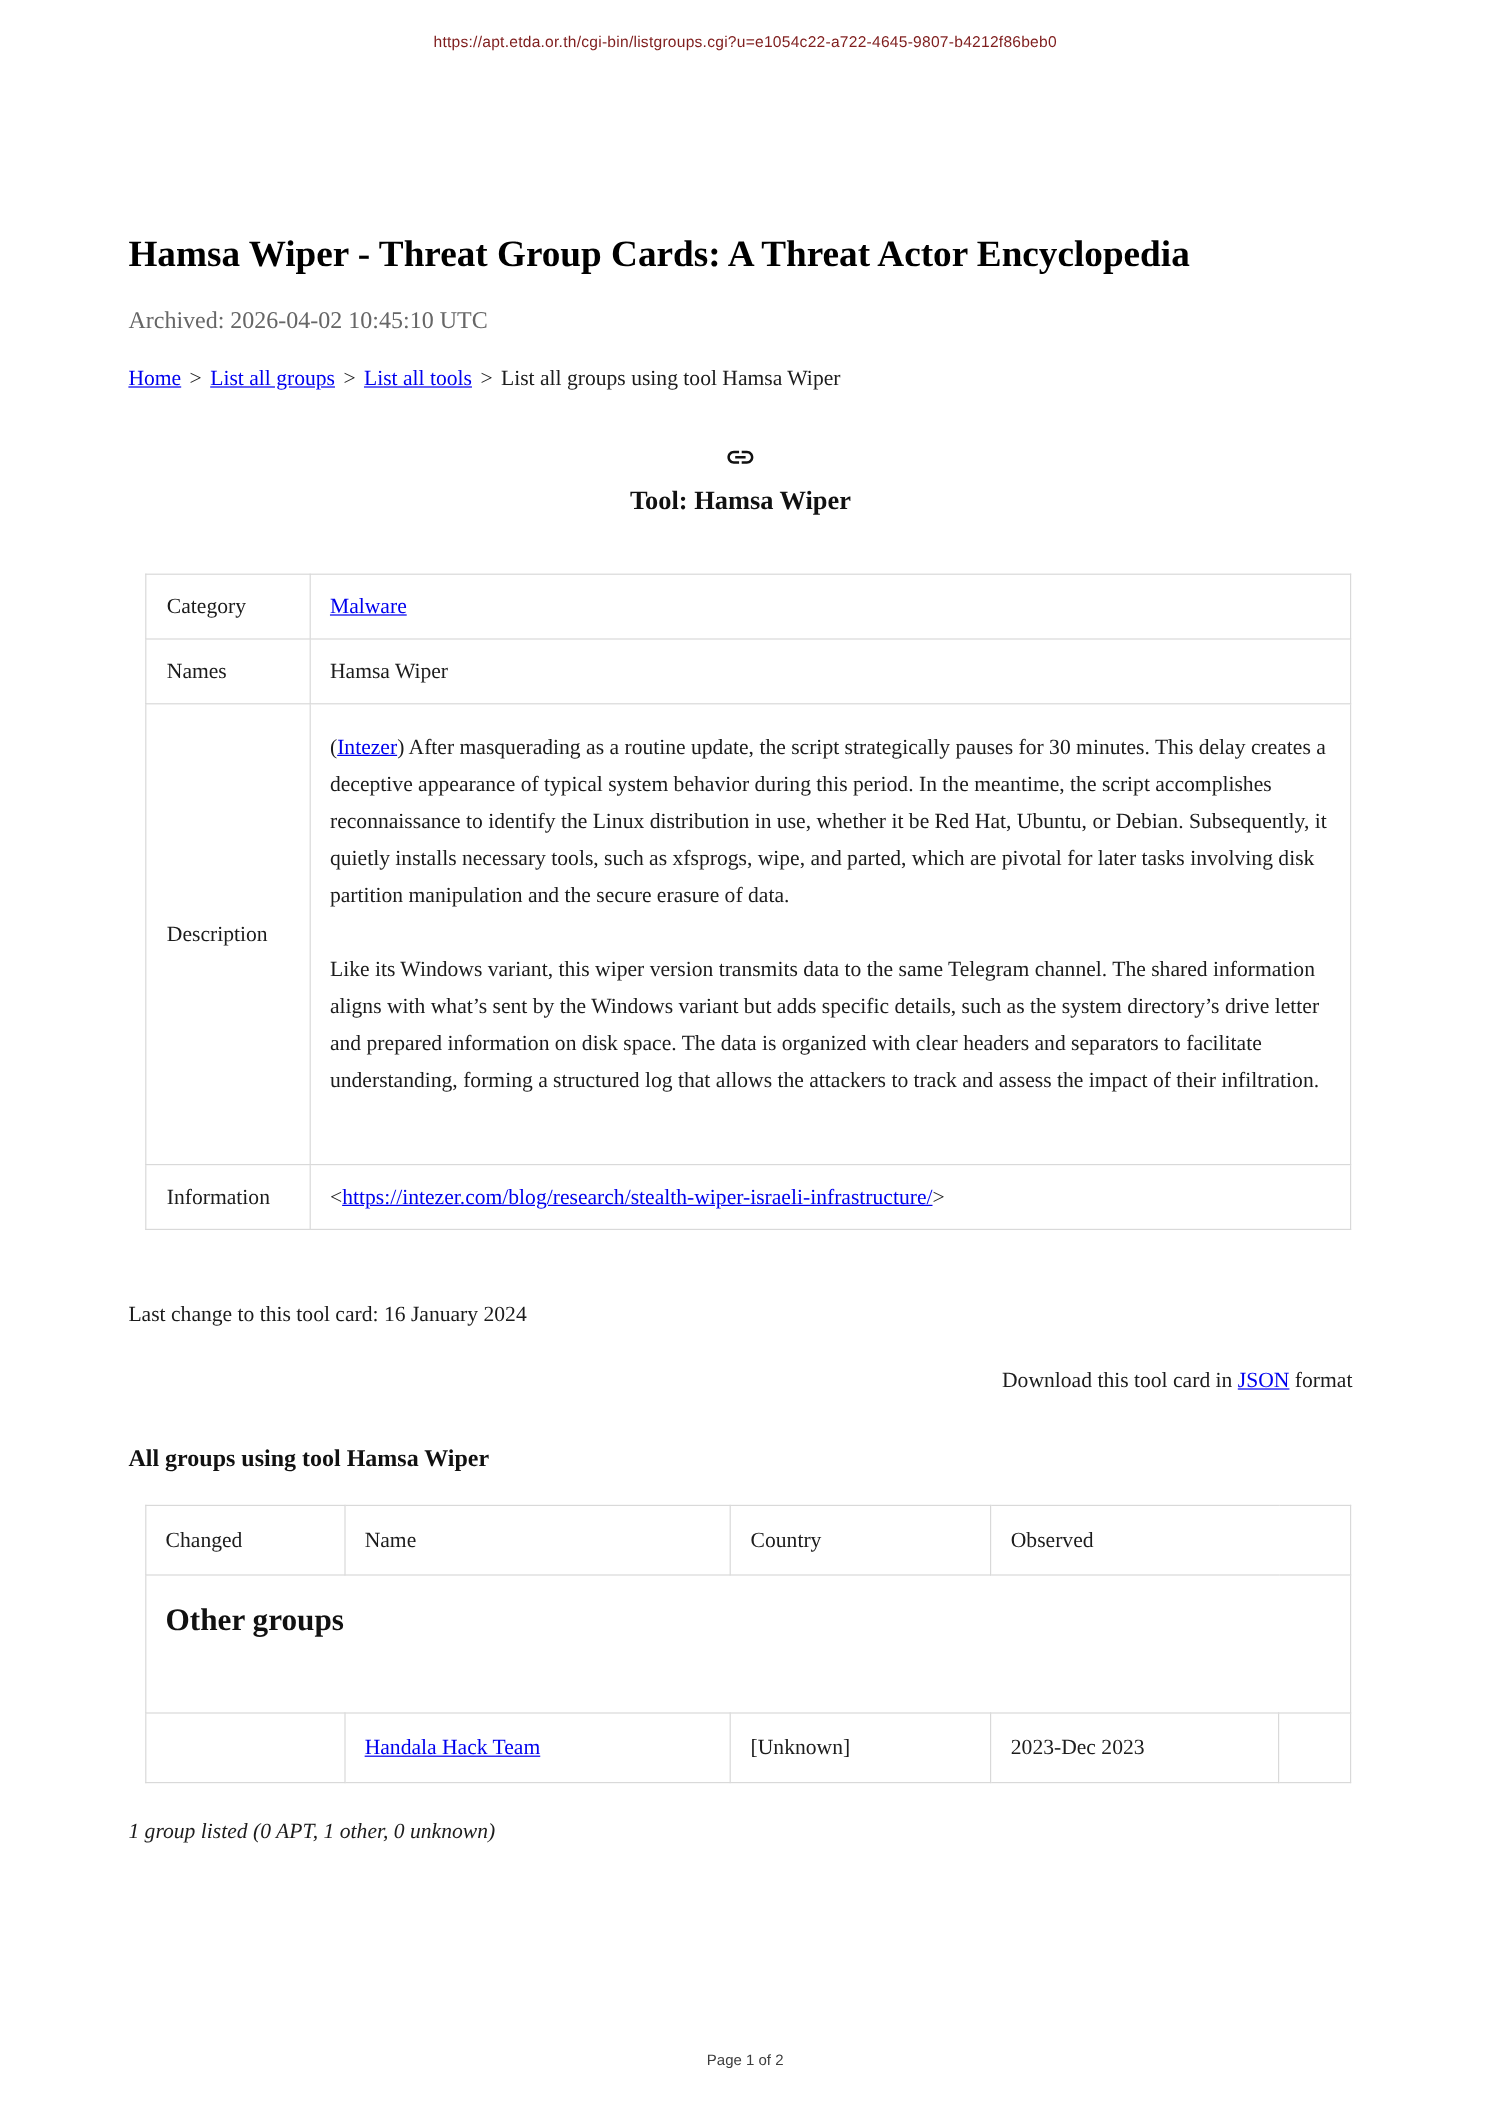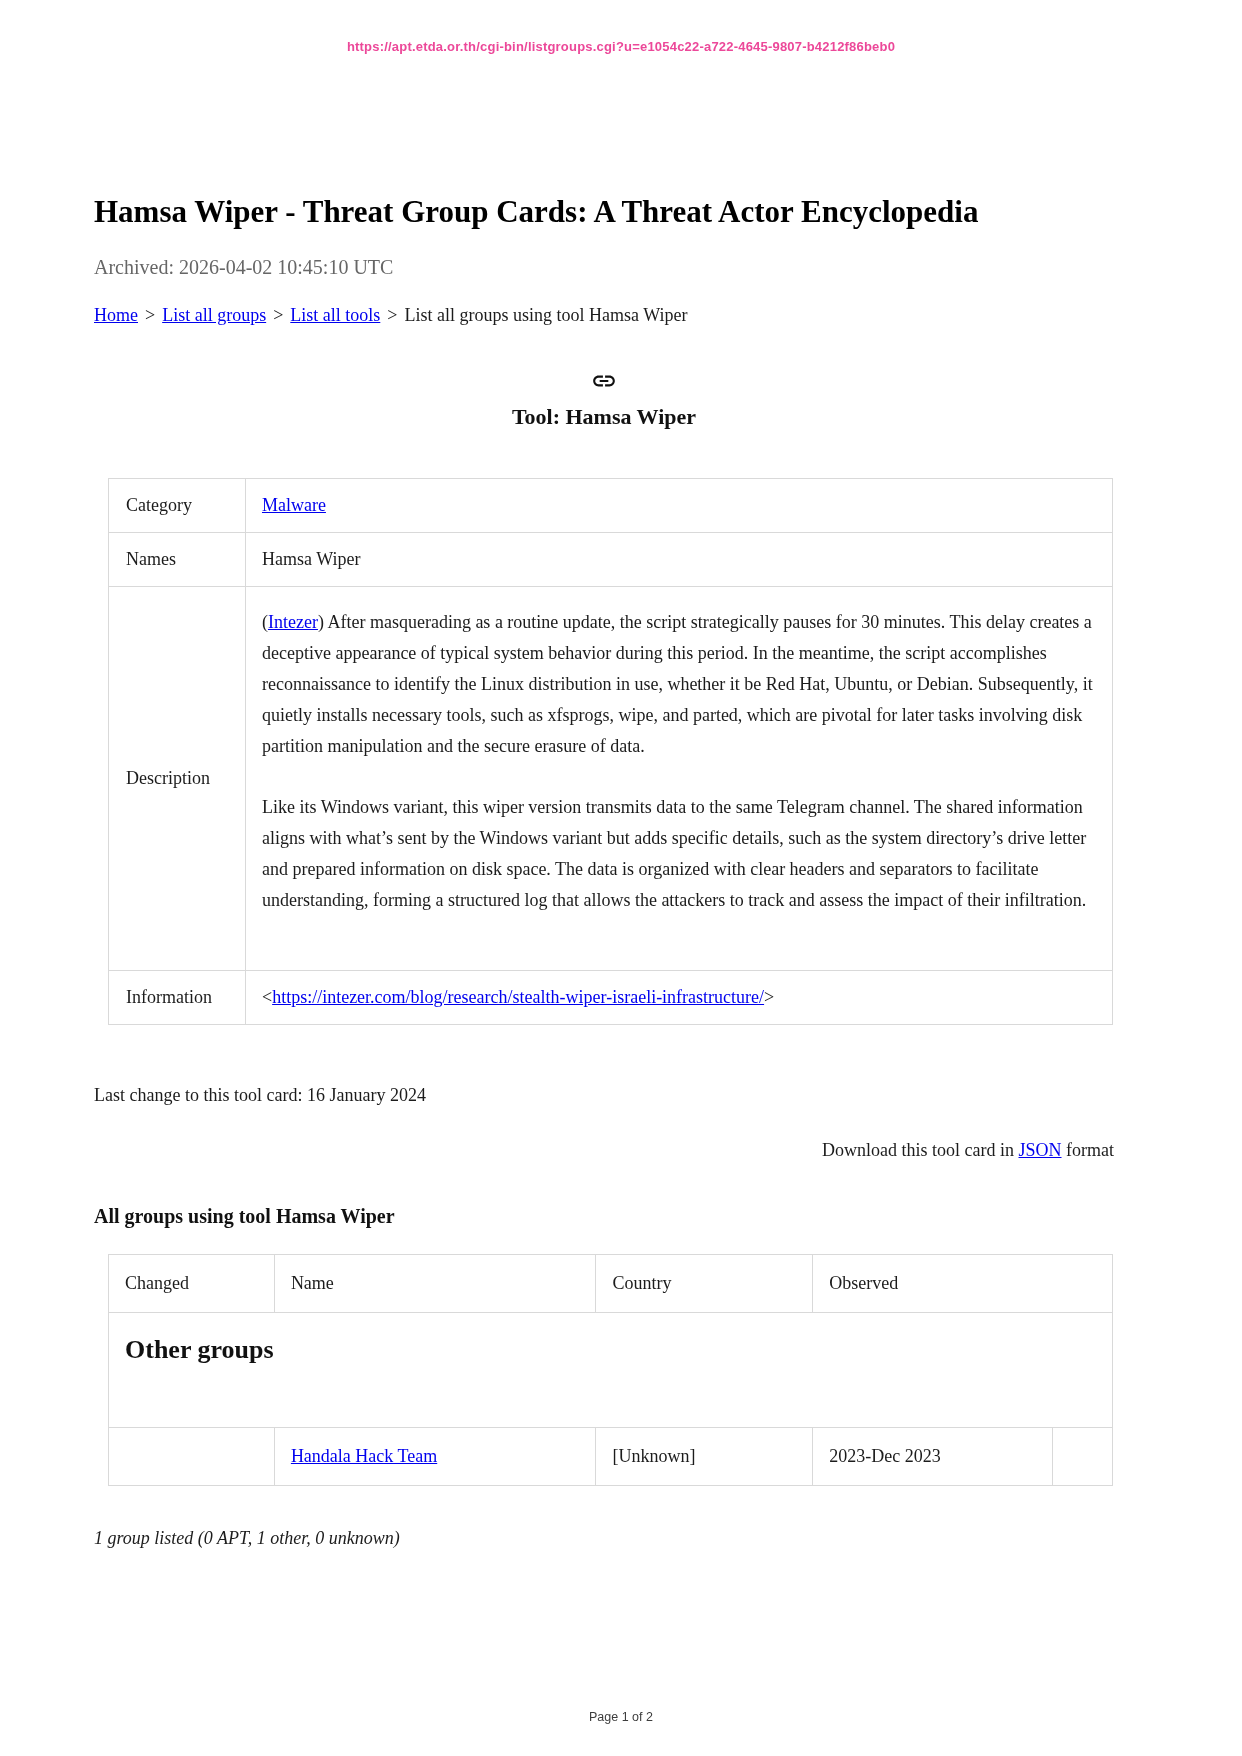--- a/index.html
+++ b/index.html
@@ -9,32 +9,31 @@
     width: 1242px;
     height: 1756px;
     margin: 0 auto;
     background: #ffffff;
     font-family: "Liberation Serif", serif;
     color: #1c1c1c;
     overflow: hidden;
   }
   .url-header {
     position: absolute;
-    top: 39px; left: 0; right: 0;
+    top: 27px; left: 0; right: 0;
     text-align: center;
     font-family: "Liberation Sans", sans-serif;
     font-size: 13px;
-    color: #ec4899;
+    color: #7f1d1d;
     letter-spacing: 0.2px;
-    font-weight: bold;
   }
   .content {
     position: absolute;
     top: 193px;
-    left: 94px;
+    left: 107px;
     width: 1020px;
   }
   h1.title {
     margin: 0;
     font-size: 31px;
     line-height: 1.2;
     font-weight: bold;
     color: #000000;
   }
   .archived {
@@ -85,21 +84,21 @@
   p.download { margin: 34px 0 0 0; font-size: 18px; text-align: right; }
   h3.groups-heading { margin: 44px 0 0 0; font-size: 20px; font-weight: bold; color: #111111; }
   table.groups-table { margin-top: 26px; }
   table.groups-table td { padding: 18px 16px; }
   table.groups-table td.section-cell {
     padding: 22px 16px 62px 16px;
     font-size: 26px;
     font-weight: bold;
     color: #111111;
   }
-  p.summary { margin: 42px 0 0 0; font-size: 18px; font-style: italic; }
+  p.summary { margin: 30px 0 0 0; font-size: 18px; font-style: italic; }
   .page-footer {
     position: absolute;
     bottom: 32px; left: 0; right: 0;
     text-align: center;
     font-family: "Liberation Sans", sans-serif;
     font-size: 12.5px;
     color: #3d3d3d;
   }
 </style>
 </head>

